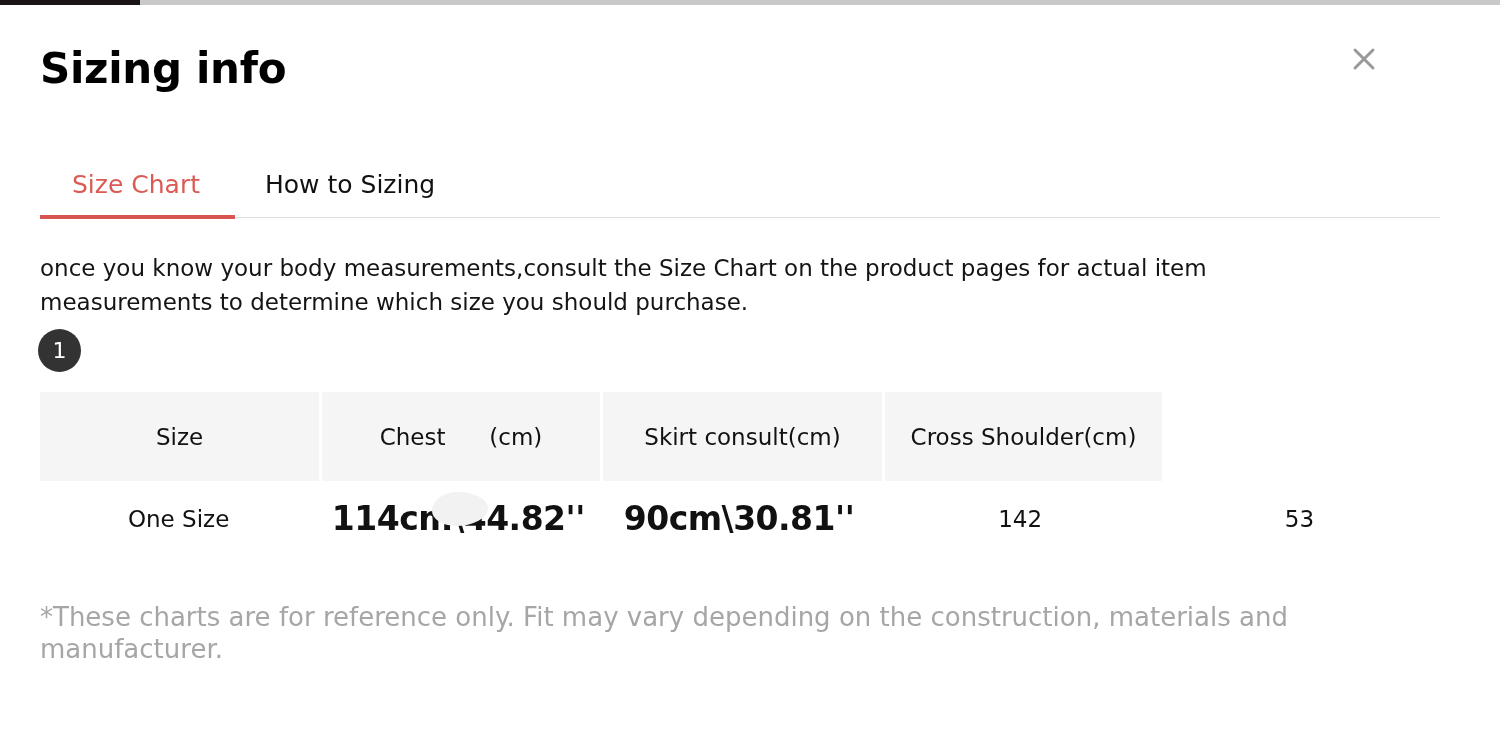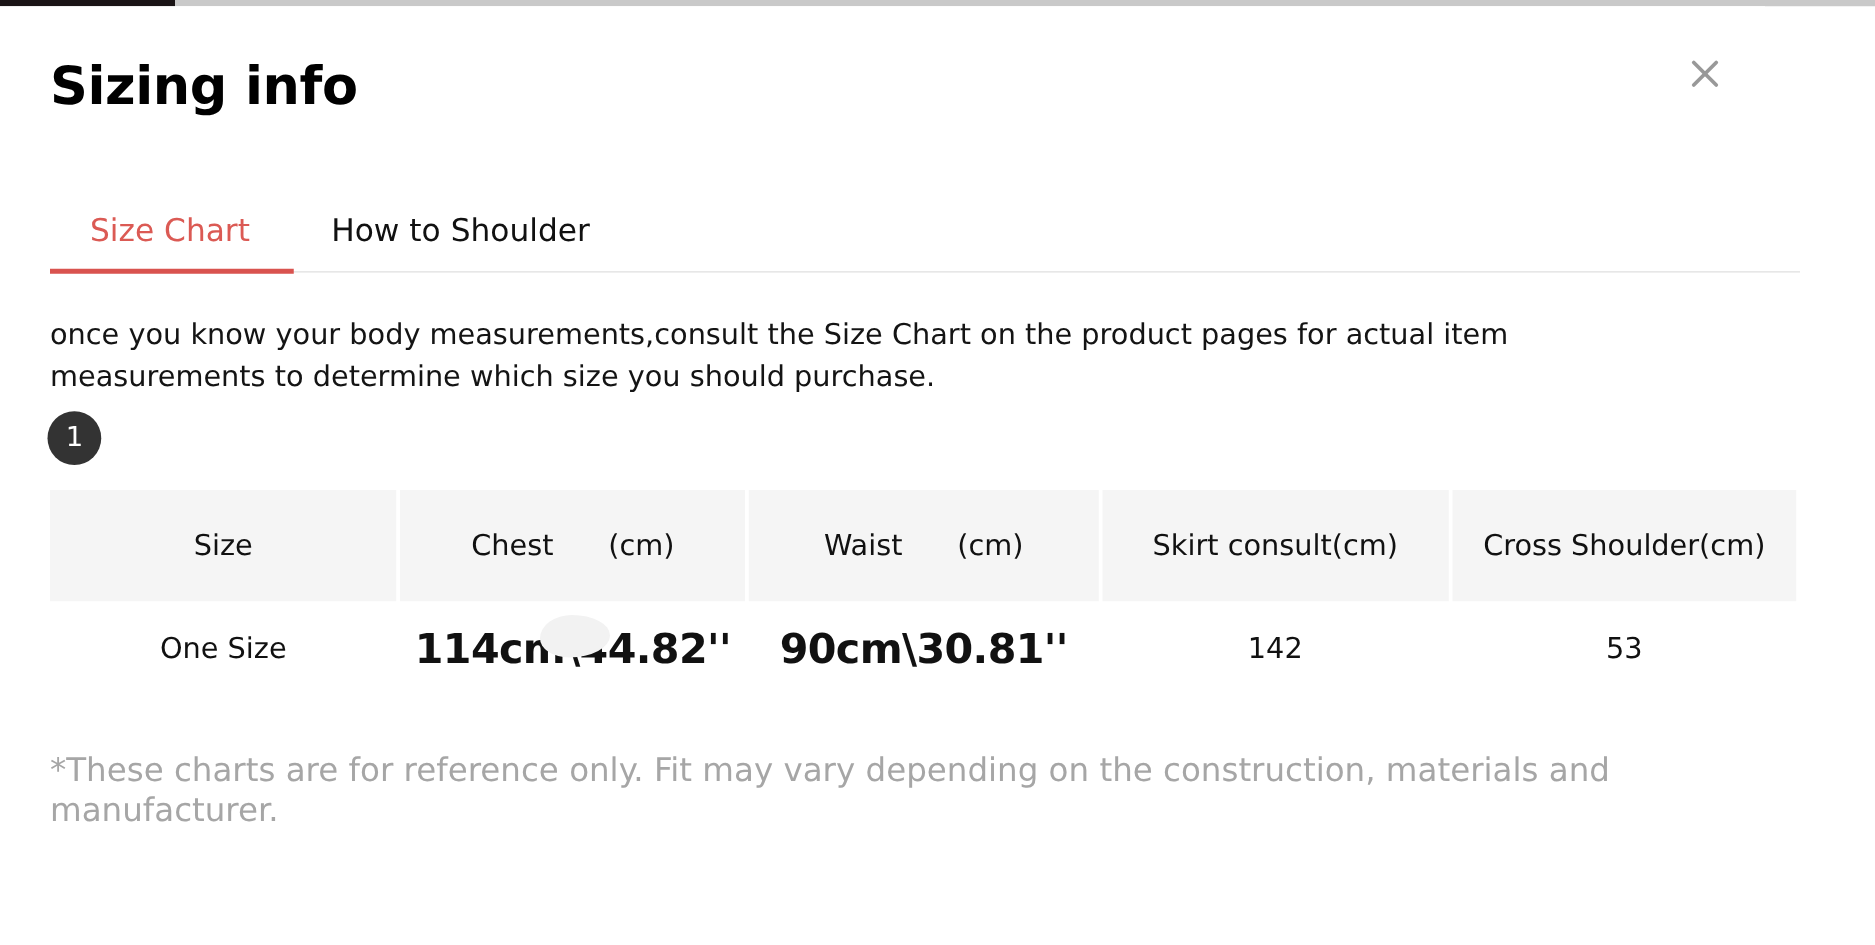--- a/index.html
+++ b/index.html
@@ -217,33 +217,32 @@
       <line x1="6" y1="6" x2="24" y2="24" stroke="#999999" stroke-width="3" stroke-linecap="round"></line>
       <line x1="24" y1="6" x2="6" y2="24" stroke="#999999" stroke-width="3" stroke-linecap="round"></line>
     </svg>
   </div>
 
   <div class="modal-title">Sizing info</div>
 
   <div class="tabs">
     <div class="tab-rule"></div>
     <div class="tab tab-size-chart">Size Chart</div>
-    <div class="tab tab-how-to">How to Shoulder</div>
+    <div class="tab tab-how-to">How to Sizing</div>
     <div class="tab-underline"></div>
   </div>
 
   <div class="intro">once you know your body measurements,consult the Size Chart on the product pages for actual item measurements to determine which size you should purchase.</div>
 
   <div class="step-badge">1</div>
 
   <div class="size-table">
     <div class="table-row header-row">
       <div class="cell col-0">Size</div>
       <div class="cell col-1">Chest      (cm)</div>
-      <div class="cell col-2">Waist      (cm)</div>
       <div class="cell col-3">Skirt consult(cm)</div>
       <div class="cell col-4">Cross Shoulder(cm)</div>
     </div>
     <div class="table-row data-row">
       <div class="cell col-0">One Size</div>
       <div class="cell col-1 emphasis">114cm\44.82''</div>
       <div class="cell col-2 emphasis">90cm\30.81''</div>
       <div class="cell col-3">142</div>
       <div class="cell col-4">53</div>
     </div>

